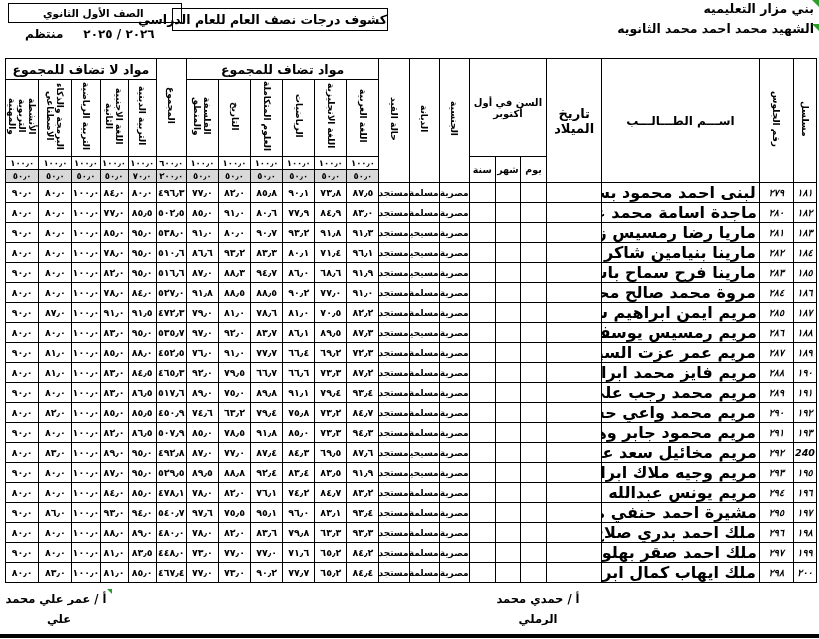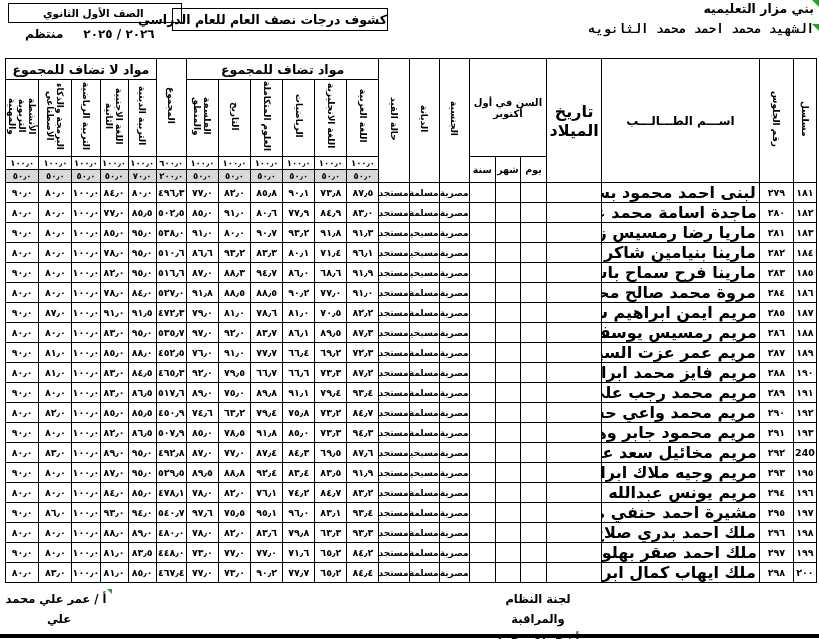--- a/index.html
+++ b/index.html
@@ -4,21 +4,21 @@
 <style>
   html,body{margin:0;padding:0;}
   body{
     width:819px;height:639px;background:#ffffff;color:#000;
     font-family:"DejaVu Sans", sans-serif;font-weight:bold;
     direction:rtl;position:relative;overflow:hidden;
   }
   .abs{position:absolute;}
   
   .school-line1{top:1px;right:5px;font-size:12.5px;white-space:nowrap;}
-  .school-line2{top:21px;right:5px;font-size:12.5px;white-space:nowrap;font-family:Liberation Mono, monospace;}
+  .school-line2{top:21px;right:5px;font-size:12.5px;white-space:nowrap;}
   .grade-box{top:3px;left:8px;width:138px;height:18px;border:1.5px solid #000;
     font-size:10.5px;line-height:18px;text-align:left;padding-left:34px;}
   .title-box{top:8px;left:172px;width:214px;height:21px;border:1.5px solid #000;
     font-size:12.5px;line-height:21px;text-align:right;white-space:nowrap;}
   .year-label{top:27px;left:80px;width:78px;font-size:12px;text-align:center;direction:ltr;}
   .regular-label{top:27px;left:25px;font-size:12px;}
   
   .gtri{width:0;height:0;border-left:7px solid transparent;}
   .gtri-1{top:0;right:0;border-top:7px solid #2e9d2e;}
   .gtri-2{top:24px;right:0;border-top:7px solid #2e9d2e;}
@@ -32,26 +32,26 @@
   .row-a{height:21px;}
   .row-b{height:76px;}
   .row-c{height:13px;}
   .row-d{height:13px;}
   .sheet tbody tr{height:20px;}
   .banner{font-size:12.5px;}
   .vt{writing-mode:vertical-rl;display:inline-block;font-size:9px;line-height:1.12;
     max-height:72px;letter-spacing:0;}
   th.tall .vt{max-height:116px;}
   .name-h{font-size:12px;}
-  .birth-h{font-size:16px;}
+  .birth-h{font-size:13px;}
   .age-banner{font-size:10px;margin-top:20px;}
   .sub-age{font-size:9.5px;}
   .limit{font-size:8.5px;}
   .row-d td{background:#d9d9d9;margin-top:12px;}
-  td.c-serial,td.c-seat{font-size:9.5px;}
+  td.c-serial,td.c-seat{font-size:9.5px;font-style:italic;}
   td.c-name{font-size:16px;text-align:center;padding-right:3px;padding-left:1px;white-space:nowrap;}
   td.c-birth{font-size:9px;}
   td.c-age{font-size:9px;}
   td.c-small{font-size:9px;}
   td.c-mark{font-size:9.5px;}
   
   .footer-right{top:589px;left:486px;width:104px;text-align:center;
     font-size:11.5px;line-height:20px;}
   .footer-left{top:589px;left:2px;width:114px;text-align:center;
     font-size:11.5px;line-height:20px;}
@@ -631,19 +631,18 @@
         <td class="c-mark">٨٥٫٠</td>
         <td class="c-mark">٨١٫٠</td>
         <td class="c-mark">١٠٠٫٠</td>
         <td class="c-mark">٨٣٫٠</td>
         <td class="c-mark">٨٠٫٠</td>
       </tr>
     </tbody>
 </table>
 
 <div class="abs footer-right">
-  <div>لجنة النظام والمراقبة</div>
   <div>أ / حمدي محمد الرملي</div>
 </div>
 <div class="abs footer-left">
   <div><span class="gtri-inline"></span><span>أ / عمر علي محمد علي</span></div>
 </div>
 <div class="abs bottom-bar"></div>
 
 </body></html>

